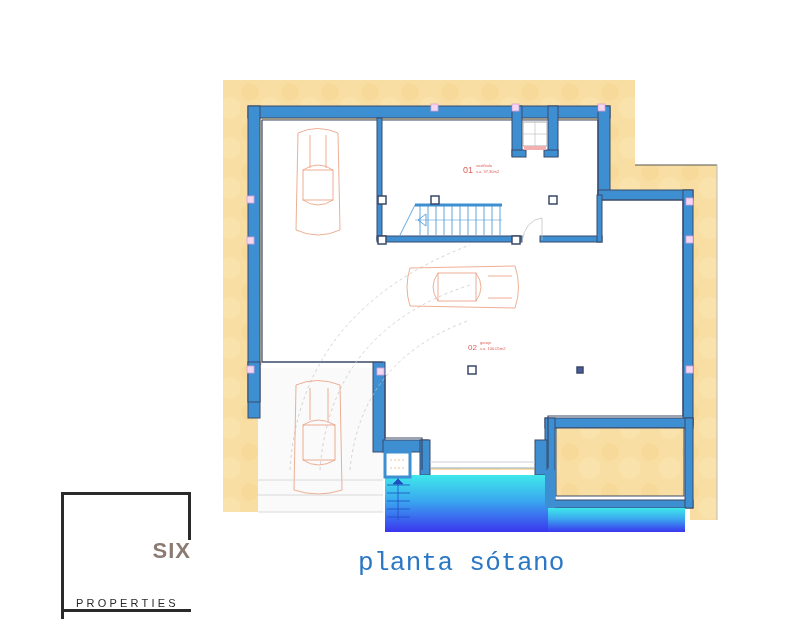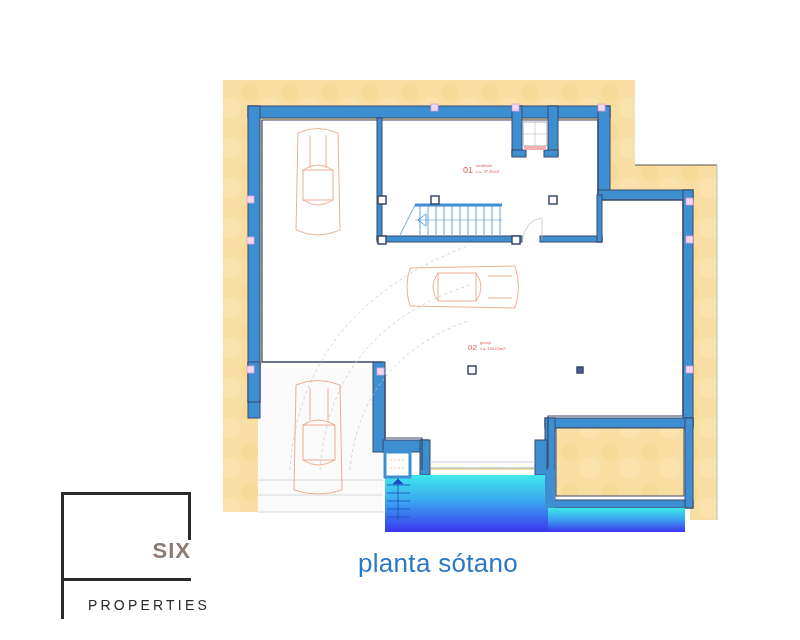--- a/index.html
+++ b/index.html
@@ -1,32 +1,32 @@
 <!DOCTYPE html>
 <html><head>
   <meta charset="utf-8">
   <style>
     html, body { margin: 0; padding: 0; background: #ffffff; }
     body { width: 800px; height: 640px; position: relative; overflow: hidden; font-family: "Liberation Sans", sans-serif; }
     #plan { position: absolute; left: 0; top: 0; width: 800px; height: 640px; }
     .caption {
       position: absolute; left: 358px; top: 548px;
-      font-family: Liberation Sans, sans-serif; font-size: 26px; color: #2a77c4;
+      font-family: Liberation Mono, monospace; font-size: 26px; color: #2a77c4;
       letter-spacing: 0.3px;
     }
     .logo {
-      position: absolute; left: 61px; top: 492px; width: 130px; height: 89px;
+      position: absolute; left: 61px; top: 492px; width: 130px; height: 120px;
     }
     .logo .frame-top { position: absolute; left: 0; top: 0; width: 130px; height: 3px; background: #2a2a2a; }
     .logo .frame-left { position: absolute; left: 0; top: 0; width: 3px; height: 127px; background: #2a2a2a; }
     .logo .frame-bottom { position: absolute; left: 0; bottom: 0; width: 130px; height: 3px; background: #2a2a2a; }
     .logo .frame-right { position: absolute; right: 0; top: 0; width: 3px; height: 48px; background: #2a2a2a; }
     .logo .six { position: absolute; right: 0; top: 46px; font-family: "Liberation Sans", sans-serif; font-size: 22px; color: #8c7b72; font-weight: bold; letter-spacing: 1px; }
     .logo .seconds { position: absolute; right: 0; top: 70px; font-family: "Liberation Sans", sans-serif; font-size: 23px; color: #1e1e1e; font-weight: bold; letter-spacing: -0.5px; }
-    .logo .properties { position: absolute; left: 15px; top: 105px; font-family: "Liberation Sans", sans-serif; font-size: 14px; color: #2a2a2a; letter-spacing: 3.2px; margin-left: 12px; }
+    .logo .properties { position: absolute; left: 15px; top: 105px; font-family: "Liberation Sans", sans-serif; font-size: 11px; color: #2a2a2a; letter-spacing: 3.2px; }
     .room-label { font-family: "Liberation Sans", sans-serif; fill: #e0605a; }
   </style>
 </head>
 <body>
 
 <svg id="plan" viewBox="0 0 800 640" xmlns="http://www.w3.org/2000/svg">
   <defs>
     <linearGradient id="poolGrad" x1="0" y1="0" x2="0" y2="1">
       <stop offset="0" stop-color="#3fe8ea"></stop>
       <stop offset="0.45" stop-color="#3aa8f0"></stop>

